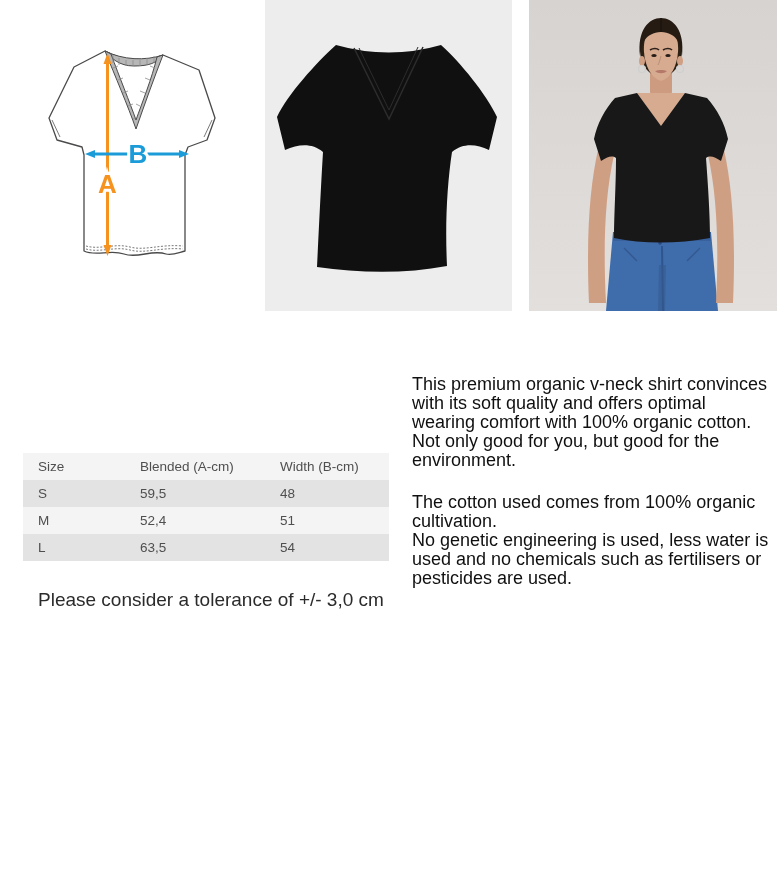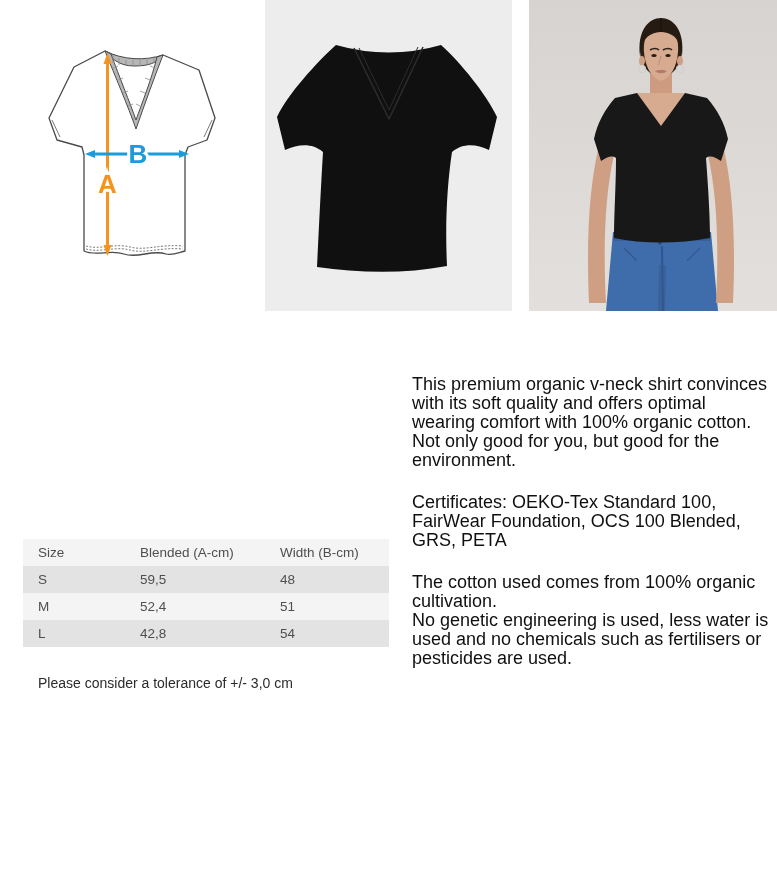--- a/index.html
+++ b/index.html
@@ -23,21 +23,21 @@
   table.size-table { border-collapse:collapse; width:366px; font-size:13.5px; color:#4f4f4f; }
   table.size-table th, table.size-table td {
     font-weight:400; text-align:left; padding:6px 0 6px 15px; height:27px; white-space:nowrap;
   }
   table.size-table thead tr { background:#f4f4f4; }
   table.size-table tbody tr:nth-child(odd)  { background:#e3e3e3; }
   table.size-table tbody tr:nth-child(even) { background:#f4f4f4; }
   table.size-table th:nth-child(1), table.size-table td:nth-child(1) { width:102px; }
   table.size-table th:nth-child(2), table.size-table td:nth-child(2) { width:140px; }
 
-  .tolerance { margin:28px 0 0 15px; font-size:14px; color:#2b2b2b; }
+  .tolerance { margin:28px 0 0 15px; font-size:19px; color:#2b2b2b; }
 
   .desc { margin-left:23px; width:360px; font-size:18px; line-height:19px; color:#101010; }
   .desc p { margin:0 0 23px 0; white-space:pre-line; }
   .desc p.specs { white-space:pre-wrap; margin-bottom:0; }
 
   .arrow-label { font-family:"Liberation Sans", sans-serif; font-weight:bold; font-size:26px;
                  paint-order:stroke; stroke:#ffffff; stroke-width:6px; text-anchor:middle; }
 </style>
 </head>
 <body>
@@ -193,27 +193,26 @@
           <td>59,5</td>
           <td>48</td>
         </tr>
         <tr>
           <td>M</td>
           <td>52,4</td>
           <td>51</td>
         </tr>
         <tr>
           <td>L</td>
-          <td>42,8</td>
+          <td>63,5</td>
           <td>54</td>
         </tr>
       </tbody>
     </table>
     <p class="tolerance">Please consider a tolerance of +/- 3,0 cm</p>
   </div>
 
   <div class="desc">
     <p>This premium organic v-neck shirt convinces with its soft quality and offers optimal wearing comfort with 100% organic cotton. Not only good for you, but good for the environment.</p>
-    <p>Certificates: OEKO-Tex Standard 100, FairWear Foundation, OCS 100 Blended, GRS, PETA</p>
     <p>The cotton used comes from 100% organic cultivation.
 No genetic engineering is used, less water is used and no chemicals such as fertilisers or pesticides are used.</p>
   </div>
 </div>
 
 </body></html>

